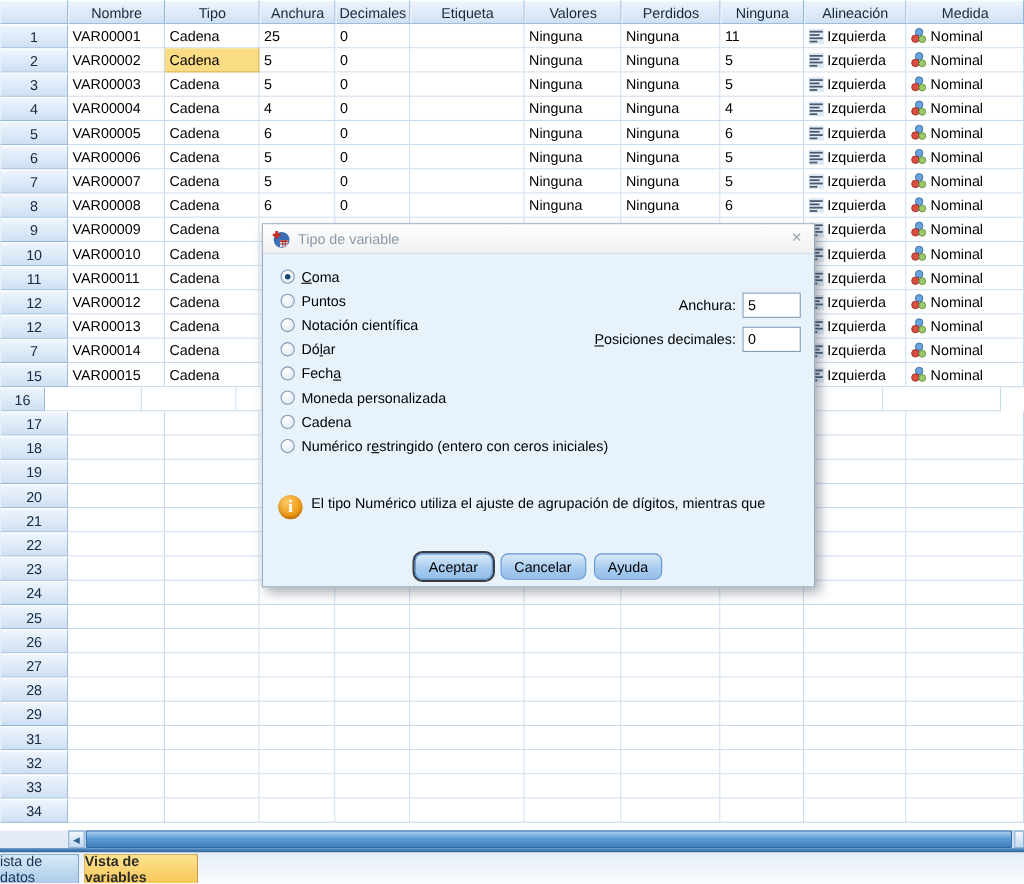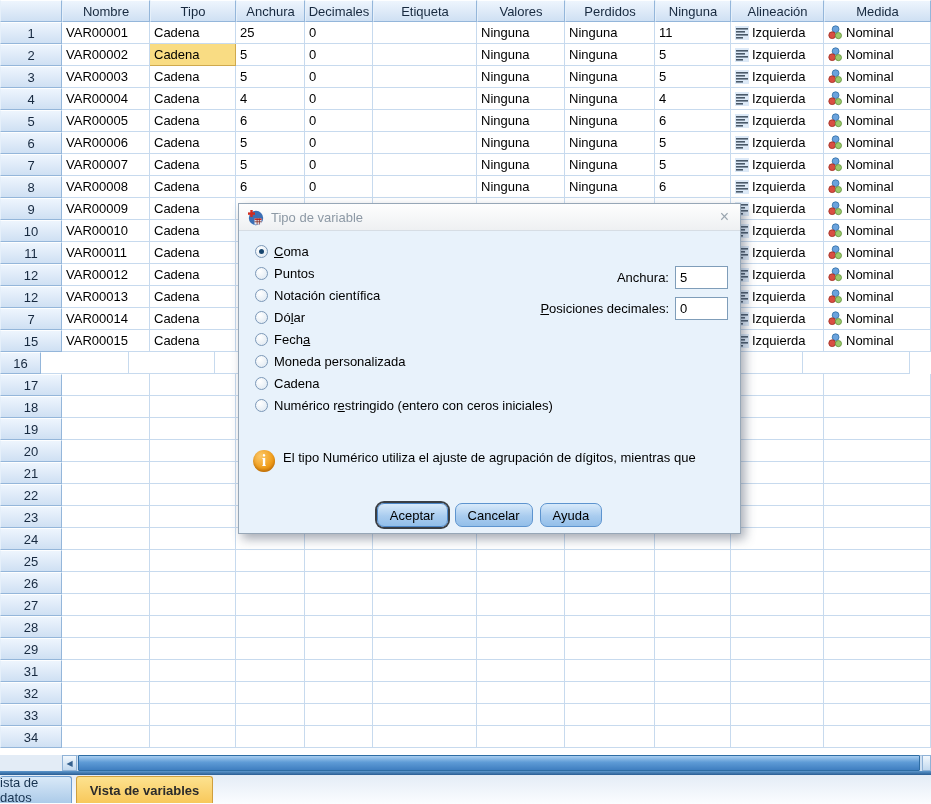--- a/index.html
+++ b/index.html
@@ -88,21 +88,21 @@
   .strip{position:absolute;left:0;top:771px;width:931px;height:4px;background:linear-gradient(#5b96cc,#2a5d93);}
   
   .tabbar{position:absolute;left:0;top:775px;width:931px;height:29px;background:linear-gradient(#e4ecf6,#fbfdff);}
   .tab{
     position:absolute;top:1px;height:27px;box-sizing:border-box;
     display:flex;align-items:center;justify-content:center;
     font-size:13px;border:1px solid #6f9ecf;border-bottom:none;border-radius:3px 3px 0 0;
   }
   .tab.inactive{left:0;width:72px;background:linear-gradient(#d9e9f8,#accbe9);color:#16324f;border-left:none;}
   .tab.active{
-    left:76px;width:137px;background:linear-gradient(#fde28f,#f8c85b);
+    left:76px;width:104px;background:linear-gradient(#fde28f,#f8c85b);
     border-color:#cf9f3e;font-weight:bold;color:#2b2b2b;
   }
   svg{display:block;}
 </style>
 </head>
 <body>
 
 <div class="grid">
     <div class="grid-row">
       <div class="hcell" style="width: 62px;"></div>

